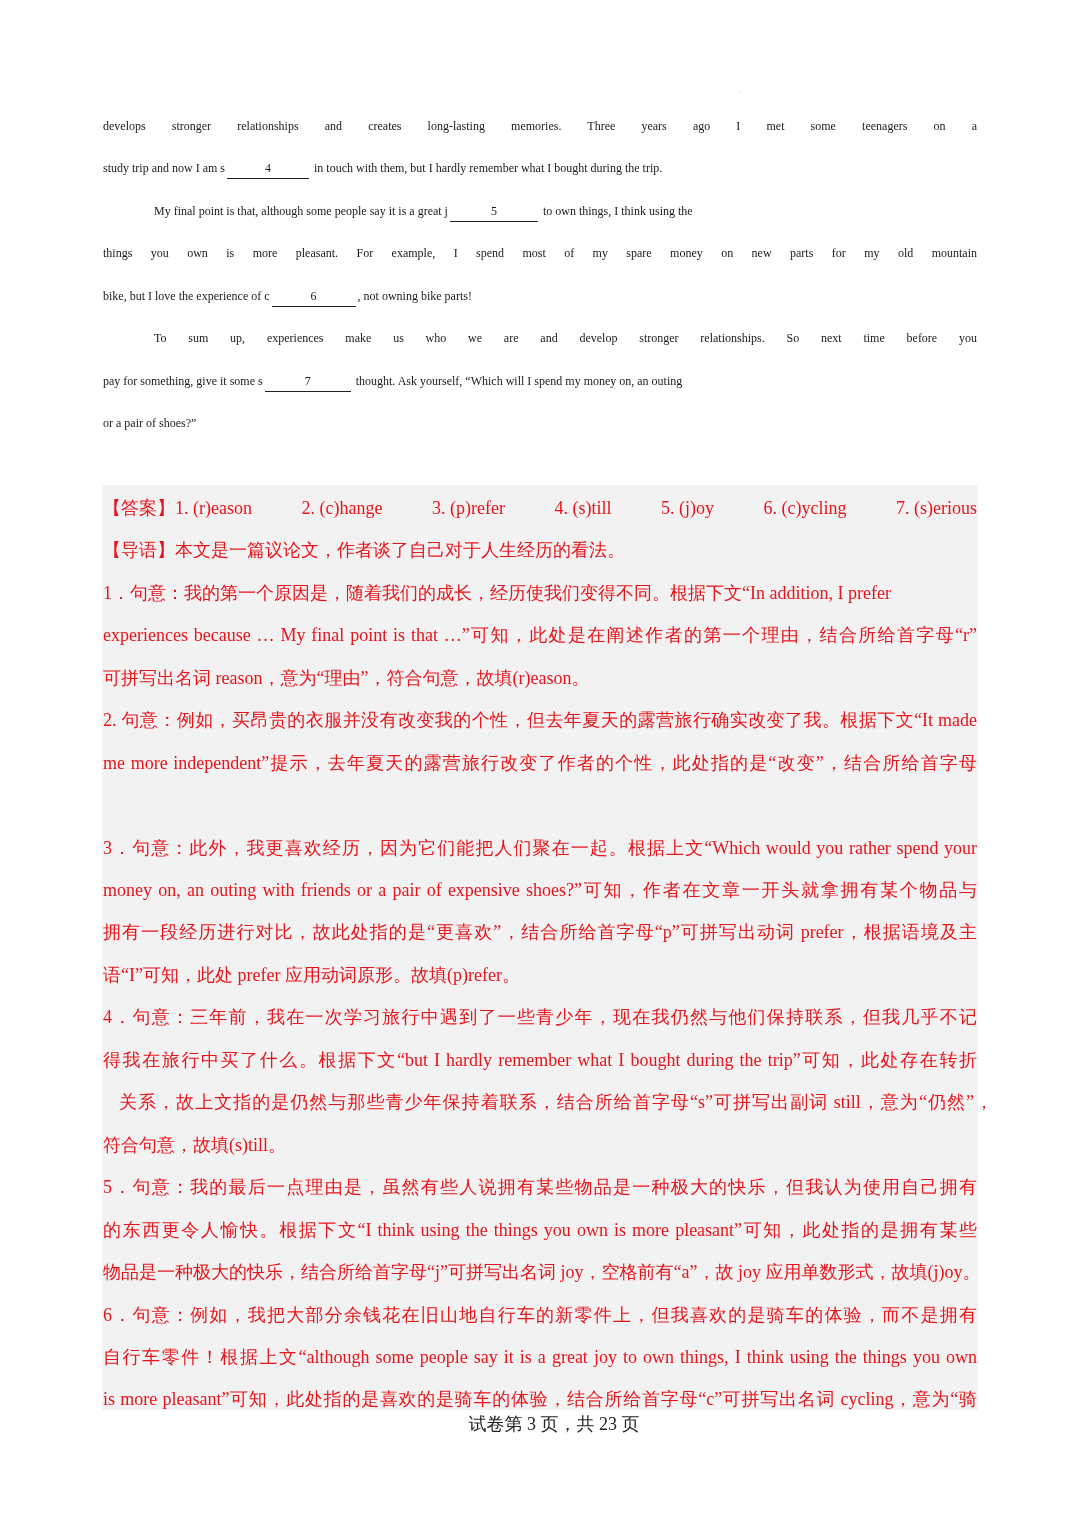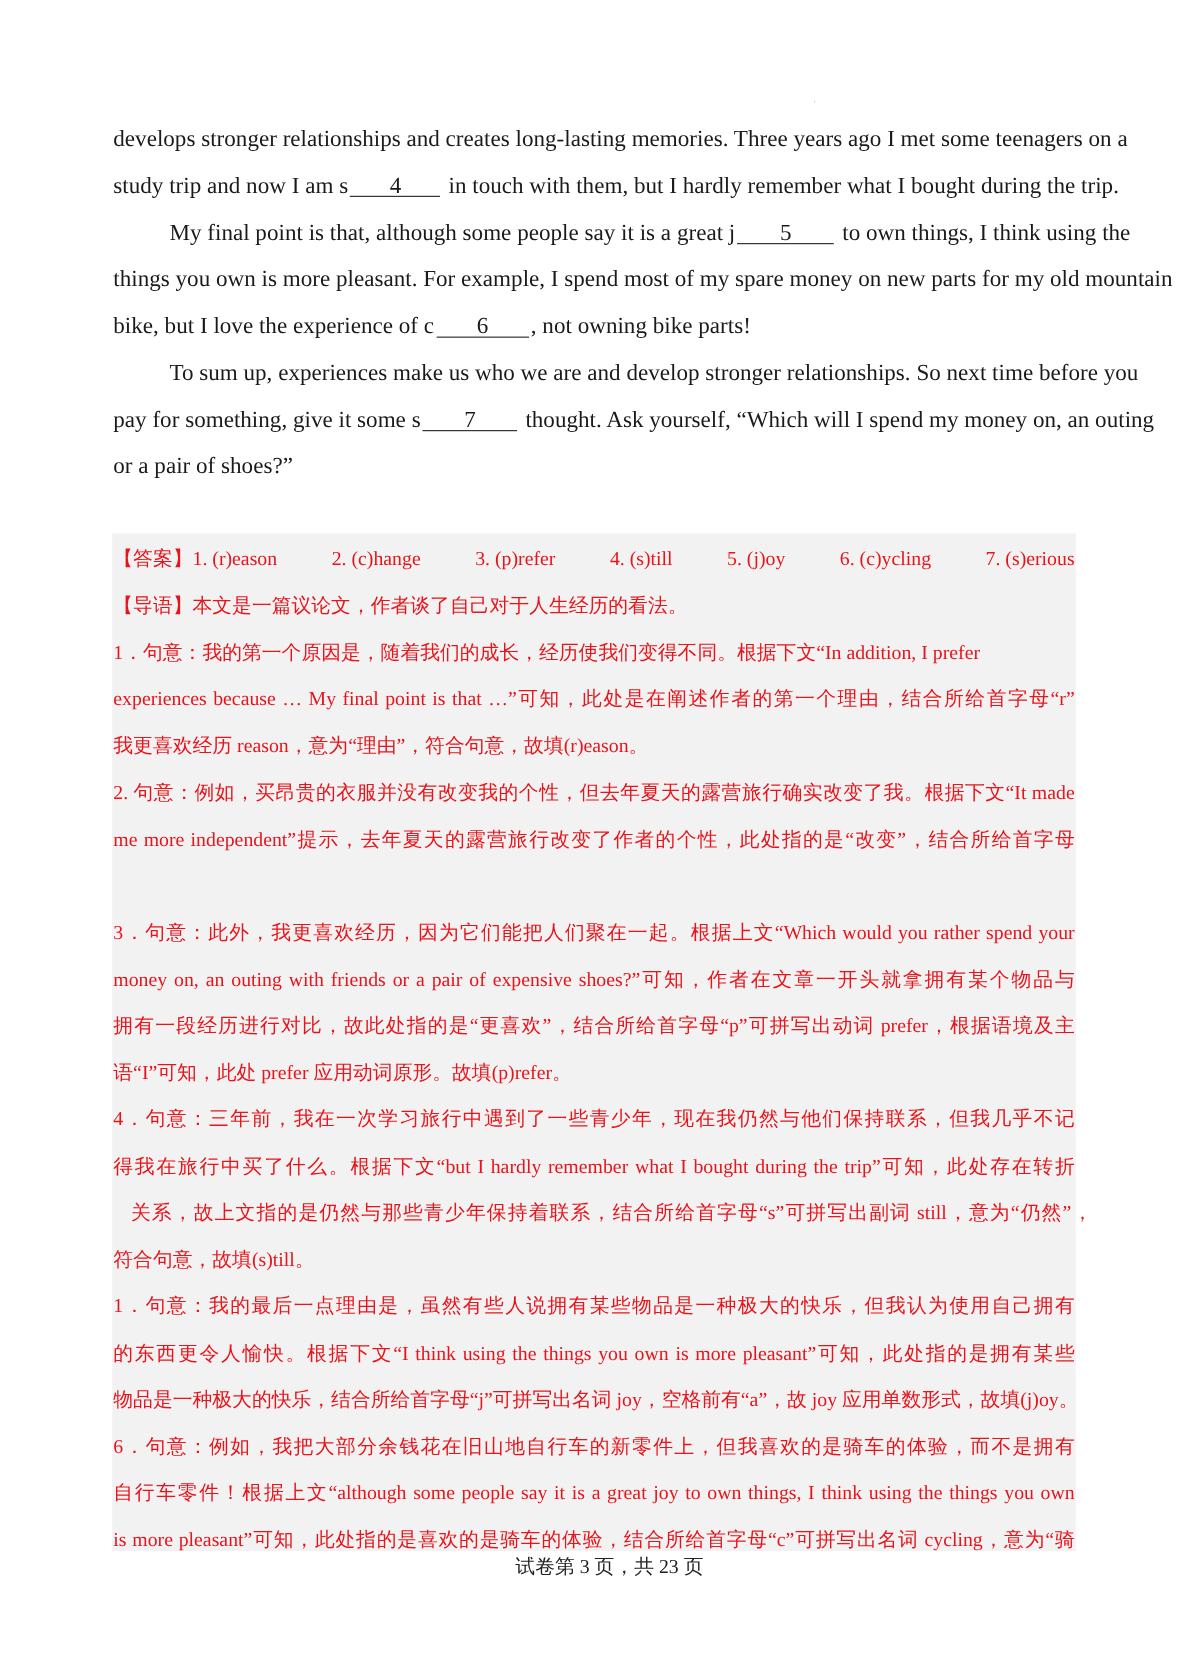--- a/index.html
+++ b/index.html
@@ -4,21 +4,21 @@
 <style>
   html, body { margin: 0; padding: 0; background: #ffffff; }
   body {
     width: 1080px; height: 1527px; position: relative; overflow: hidden;
     font-family: "Liberation Serif", "DejaVu Serif", serif;
     color: #1a1a1a;
   }
   .page { position: absolute; left: 0; top: 0; width: 1080px; height: 1527px; }
   .line {
     position: absolute; left: 103px; width: 874px;
-    font-size: 21px; line-height: 24px; white-space: nowrap;
+    font-size: 12px; line-height: 24px; white-space: nowrap;
   }
   .justify { text-align: justify; text-align-last: justify; }
   .indent { padding-left: 51px; box-sizing: border-box; }
   .blank {
     display: inline-block; border-bottom: 1px solid #222; text-align: center;
     line-height: 20px; margin: 0 2px;
   }
   .answer-box {
     position: absolute; left: 102px; top: 485px; width: 876px; height: 925px;
     background: #f2f2f2;
@@ -77,32 +77,32 @@
     <span>6. (c)ycling</span>
     <span>7. (s)erious</span>
   </div>
 
   <div class="aline" style="top:538px;">
     <span>【导语】</span><span>本文是一篇议论文，作者谈了自己对于人生经历的看法。</span>
   </div>
 
   <div class="aline" style="top:581px;">1．句意：我的第一个原因是，随着我们的成长，经历使我们变得不同。根据下文“In addition, I prefer</div>
   <div class="aline justify" style="top:623px;">experiences because … My final point is that …”可知，此处是在阐述作者的第一个理由，结合所给首字母“r”</div>
-  <div class="aline" style="top:666px;">我更喜欢经历 reason，意为“理由”，符合句意，故填(r)eason。</div>
+  <div class="aline" style="top:666px;">可拼写出名词 reason，意为“理由”，符合句意，故填(r)eason。</div>
   <div class="aline justify" style="top:708px;">2. 句意：例如，买昂贵的衣服并没有改变我的个性，但去年夏天的露营旅行确实改变了我。根据下文“It made</div>
   <div class="aline justify" style="top:751px;">me more independent”提示，去年夏天的露营旅行改变了作者的个性，此处指的是“改变”，结合所给首字母</div>
   <div class="aline justify" style="top:836px;">3．句意：此外，我更喜欢经历，因为它们能把人们聚在一起。根据上文“Which would you rather spend your</div>
   <div class="aline justify" style="top:878px;">money on, an outing with friends or a pair of expensive shoes?”可知，作者在文章一开头就拿拥有某个物品与</div>
   <div class="aline" style="top:963px;">语“I”可知，此处 prefer 应用动词原形。故填(p)refer。</div>
   <div class="aline justify" style="top:920px;">拥有一段经历进行对比，故此处指的是“更喜欢”，结合所给首字母“p”可拼写出动词 prefer，根据语境及主</div>
   <div class="aline justify" style="top:1005px;">4．句意：三年前，我在一次学习旅行中遇到了一些青少年，现在我仍然与他们保持联系，但我几乎不记</div>
   <div class="aline justify" style="top:1048px;">得我在旅行中买了什么。根据下文“but I hardly remember what I bought during the trip”可知，此处存在转折</div>
   <div class="aline justify" style="top:1090px;margin-left:16px;">关系，故上文指的是仍然与那些青少年保持着联系，结合所给首字母“s”可拼写出副词 still，意为“仍然”，</div>
   <div class="aline" style="top:1133px;">符合句意，故填(s)till。</div>
-  <div class="aline justify" style="top:1175px;">1．句意：我的最后一点理由是，虽然有些人说拥有某些物品是一种极大的快乐，但我认为使用自己拥有</div>
+  <div class="aline justify" style="top:1175px;">5．句意：我的最后一点理由是，虽然有些人说拥有某些物品是一种极大的快乐，但我认为使用自己拥有</div>
   <div class="aline justify" style="top:1218px;">的东西更令人愉快。根据下文“I think using the things you own is more pleasant”可知，此处指的是拥有某些</div>
   <div class="aline justify" style="top:1260px;">物品是一种极大的快乐，结合所给首字母“j”可拼写出名词 joy，空格前有“a”，故 joy 应用单数形式，故填(j)oy。</div>
   <div class="aline justify" style="top:1303px;">6．句意：例如，我把大部分余钱花在旧山地自行车的新零件上，但我喜欢的是骑车的体验，而不是拥有</div>
   <div class="aline justify" style="top:1345px;">自行车零件！根据上文“although some people say it is a great joy to own things, I think using the things you own</div>
   <div class="aline justify" style="top:1387px;">is more pleasant”可知，此处指的是喜欢的是骑车的体验，结合所给首字母“c”可拼写出名词 cycling，意为“骑</div>
 
   <div class="footer">试卷第 3 页，共 23 页</div>
 </div>
 
 </body></html>

